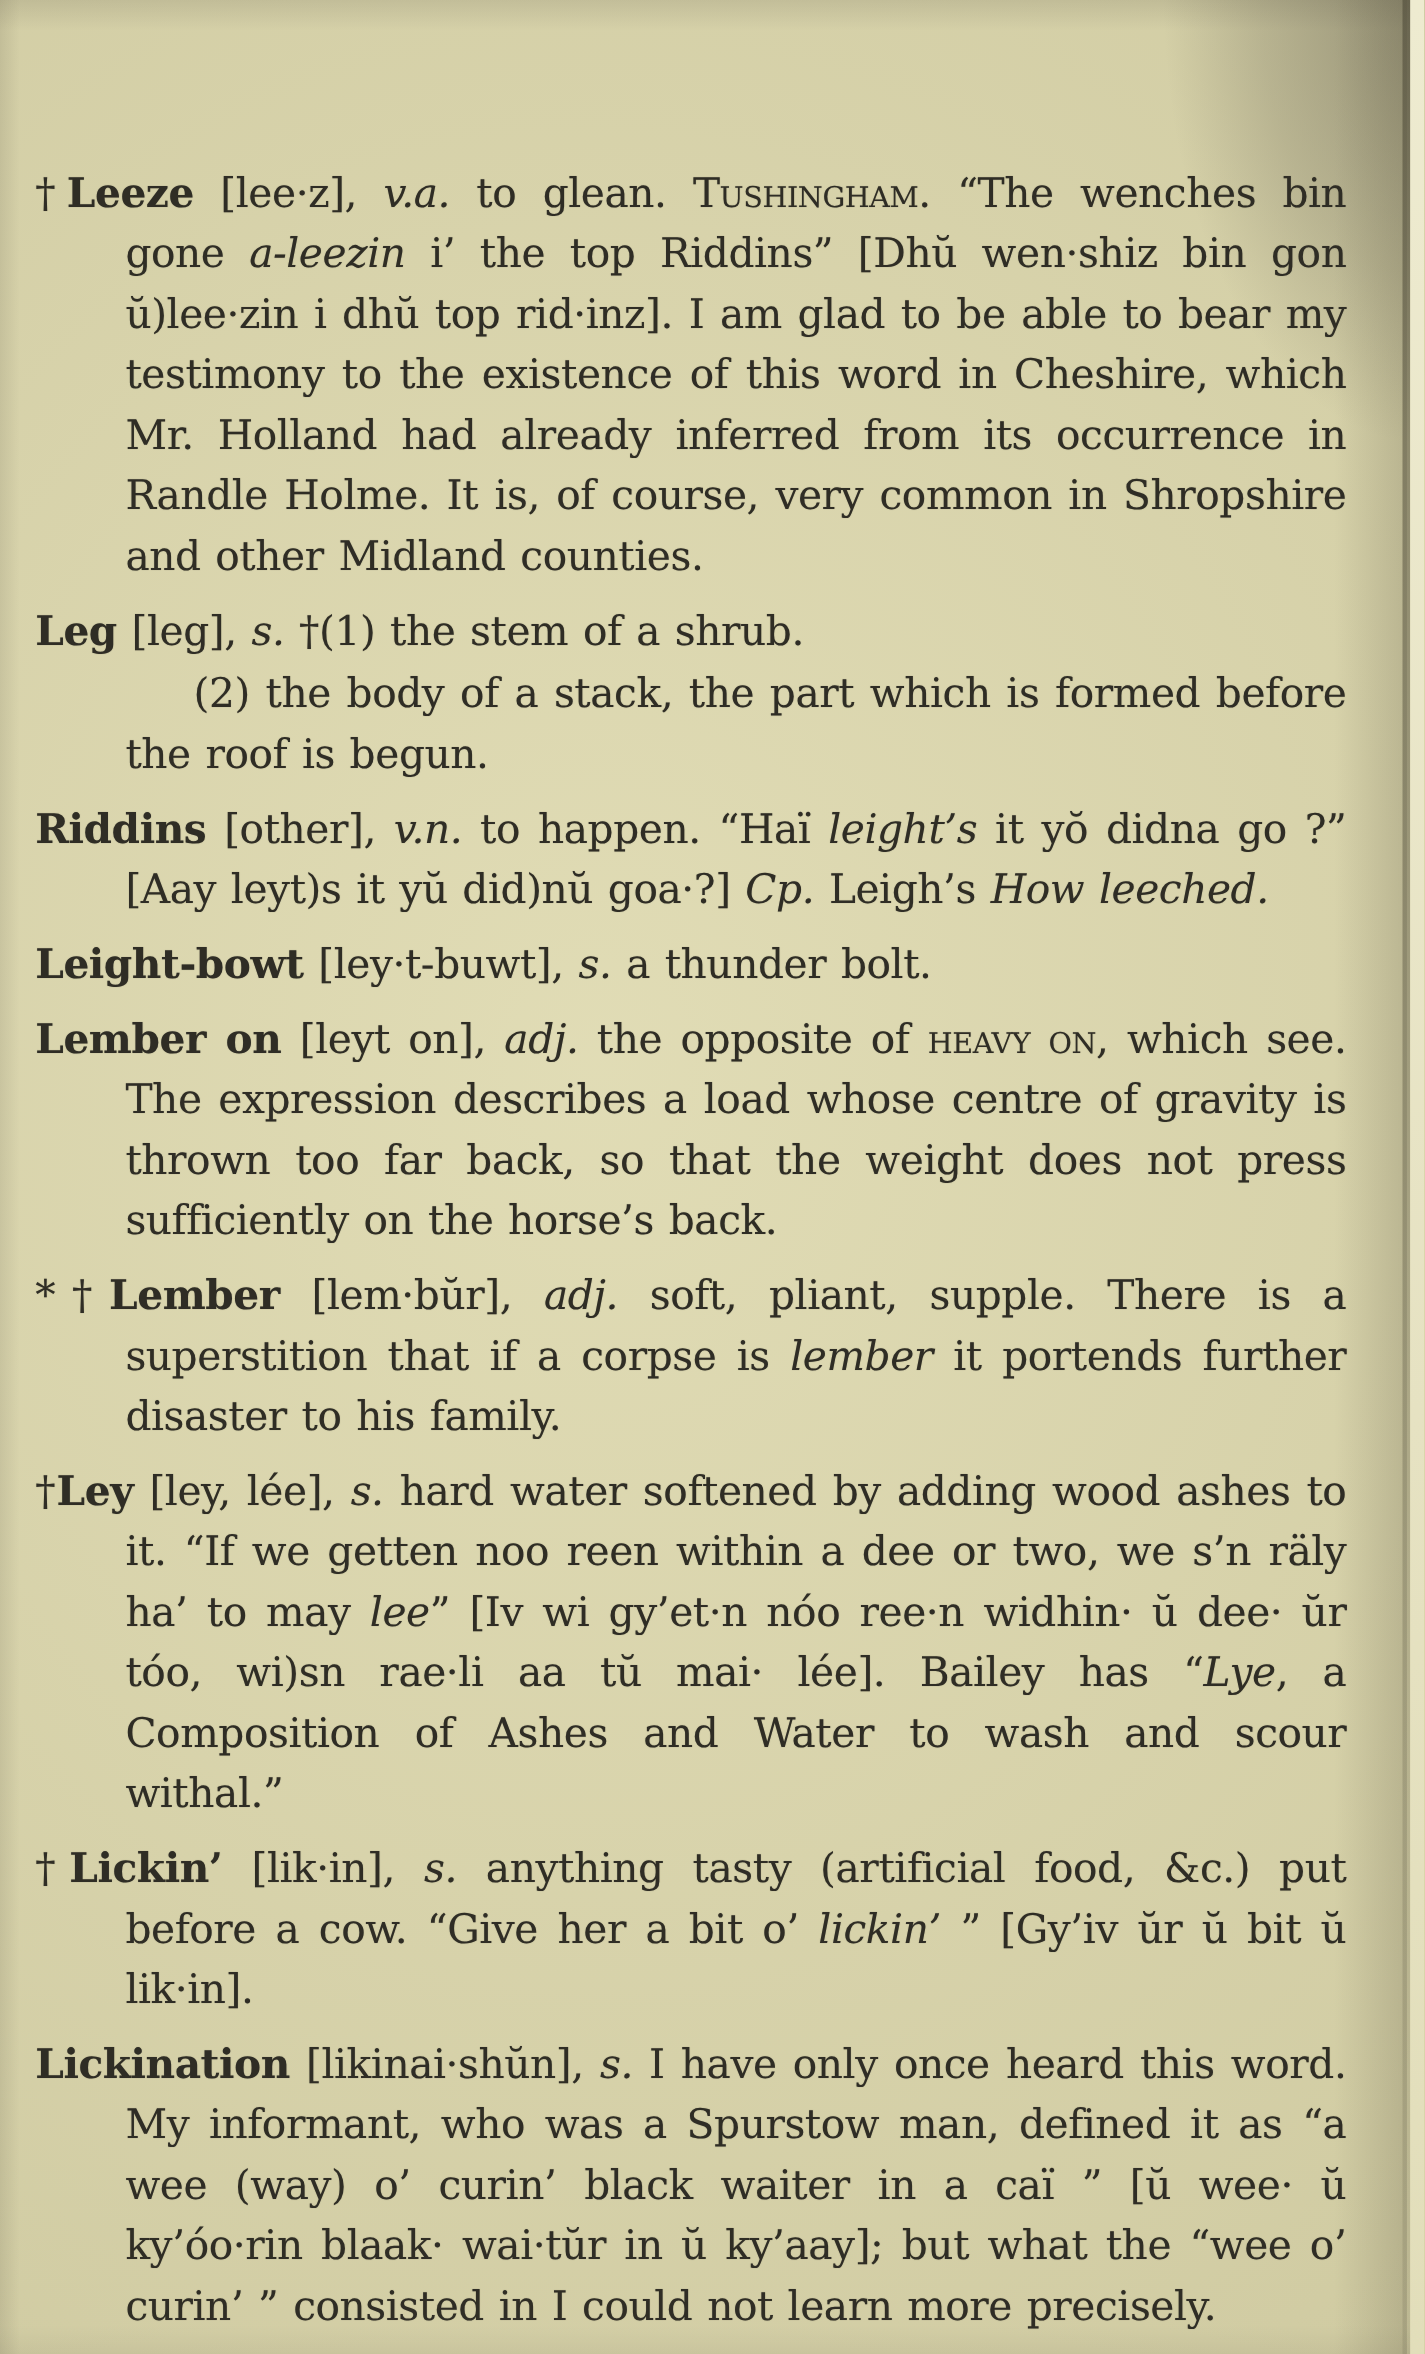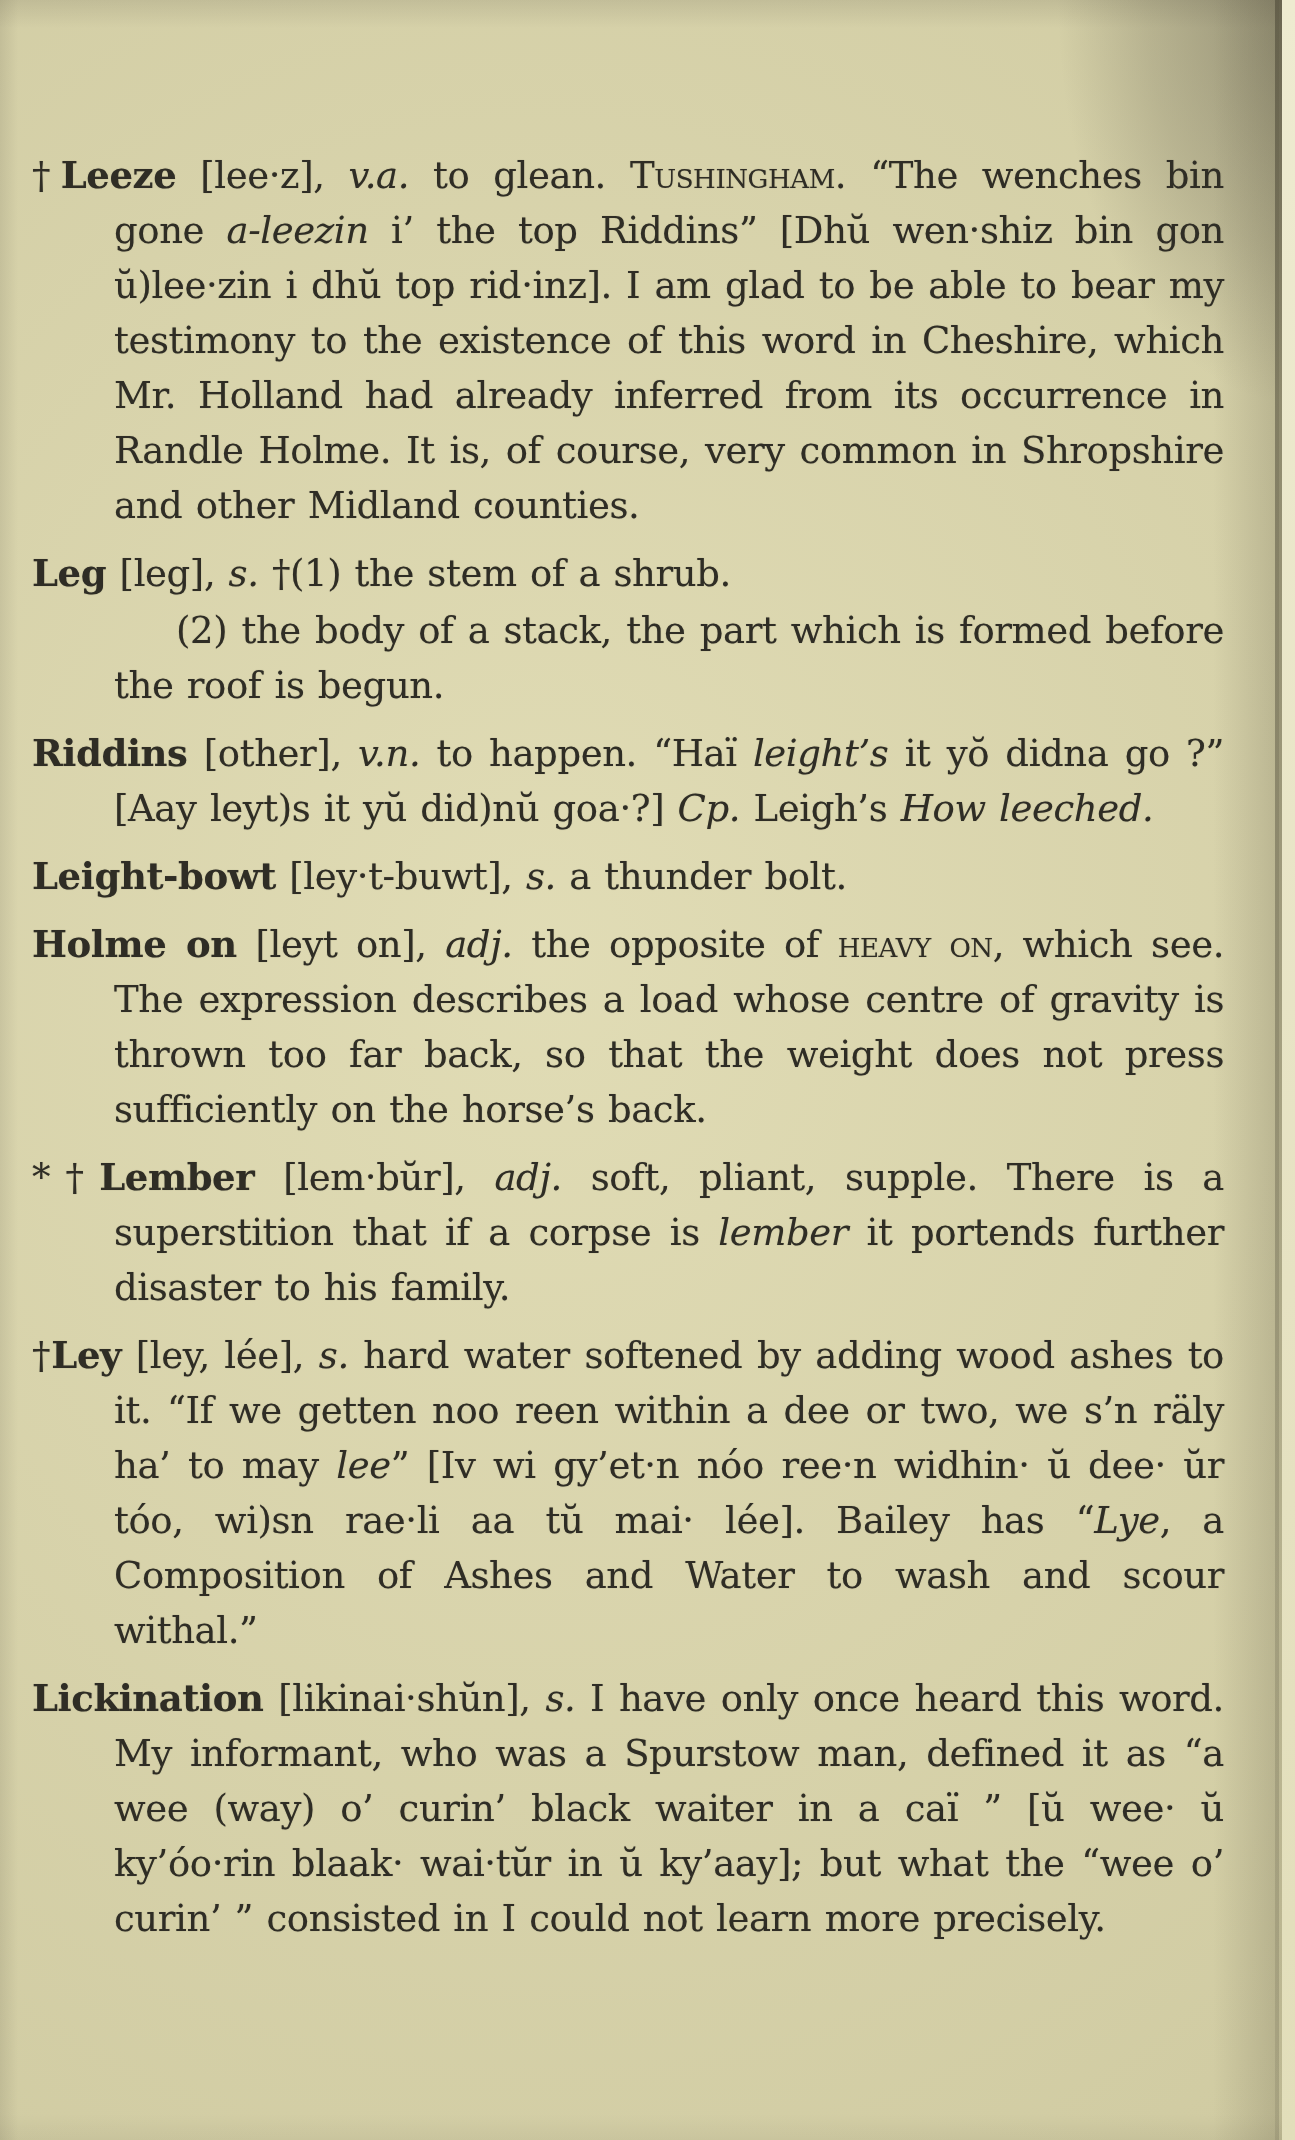--- a/index.html
+++ b/index.html
@@ -74,20 +74,21 @@
   <div class="edge-right-line"></div>
   <div class="edge-right-light"></div>
 
 
   <div class="content">
       <p class="entry"><span class="seg-n">†</span><span class="seg-b">Leeze</span><span class="seg-n"> [lee·z], </span><span class="seg-i">v.a.</span><span class="seg-n"> to glean. </span><span class="seg-sc">Tushingham.</span><span class="seg-n"> “The wenches bin gone </span><span class="seg-i">a-leezin</span><span class="seg-n"> i’ the top Riddins” [Dhŭ wen·shiz bin gon ŭ)lee·zin i dhŭ top rid·inz]. I am glad to be able to bear my testimony to the existence of this word in Cheshire, which Mr. Holland had already inferred from its occurrence in Randle Holme. It is, of course, very common in Shropshire and other Midland counties.</span></p>
       <p class="entry tight"><span class="seg-b">Leg</span><span class="seg-n"> [leg], </span><span class="seg-i">s.</span><span class="seg-n"> †(1) the stem of a shrub.</span></p>
       <p class="entry sub"><span class="seg-n">(2) the body of a stack, the part which is formed before the roof is begun.</span></p>
       <p class="entry"><span class="seg-b">Riddins</span><span class="seg-n"> [other], </span><span class="seg-i">v.n.</span><span class="seg-n"> to happen. “Haï </span><span class="seg-i">leight’s</span><span class="seg-n"> it yŏ didna go ?” [Aay leyt)s it yŭ did)nŭ goa·?] </span><span class="seg-i">Cp.</span><span class="seg-n"> Leigh’s </span><span class="seg-i">How leeched.</span></p>
       <p class="entry"><span class="seg-b">Leight-bowt</span><span class="seg-n"> [ley·t-buwt], </span><span class="seg-i">s.</span><span class="seg-n"> a thunder bolt.</span></p>
-      <p class="entry"><span class="seg-b">Holme on</span><span class="seg-n"> [leyt on], </span><span class="seg-i">adj.</span><span class="seg-n"> the opposite of </span><span class="seg-sc">heavy on</span><span class="seg-n">, which see. The expression describes a load whose centre of gravity is thrown too far back, so that the weight does not press sufficiently on the horse’s back.</span></p>
+      <p class="entry"><span class="seg-b">Lember on</span><span class="seg-n"> [leyt on], </span><span class="seg-i">adj.</span><span class="seg-n"> the opposite of </span><span class="seg-sc">heavy on</span><span class="seg-n">, which see. The expression describes a load whose centre of gravity is thrown too far back, so that the weight does not press sufficiently on the horse’s back.</span></p>
       <p class="entry"><span class="seg-n">*†</span><span class="seg-b">Lember</span><span class="seg-n"> [lem·bŭr], </span><span class="seg-i">adj.</span><span class="seg-n"> soft, pliant, supple. There is a superstition that if a corpse is </span><span class="seg-i">lember</span><span class="seg-n"> it portends further disaster to his family.</span></p>
       <p class="entry"><span class="seg-n">†</span><span class="seg-b">Ley</span><span class="seg-n"> [ley, lée], </span><span class="seg-i">s.</span><span class="seg-n"> hard water softened by adding wood ashes to it. “If we getten noo reen within a dee or two, we s’n räly ha’ to may </span><span class="seg-i">lee</span><span class="seg-n">” [Iv wi gy’et·n nóo ree·n widhin· ŭ dee· ŭr tóo, wi)sn rae·li aa tŭ mai· lée]. Bailey has “</span><span class="seg-i">Lye</span><span class="seg-n">, a Composition of Ashes and Water to wash and scour withal.”</span></p>
+      <p class="entry"><span class="seg-n">†</span><span class="seg-b">Lickin’</span><span class="seg-n"> [lik·in], </span><span class="seg-i">s.</span><span class="seg-n"> anything tasty (artificial food, &amp;c.) put before a cow. “Give her a bit o’ </span><span class="seg-i">lickin’</span><span class="seg-n"> ” [Gy’iv ŭr ŭ bit ŭ lik·in].</span></p>
       <p class="entry"><span class="seg-b">Lickination</span><span class="seg-n"> [likinai·shŭn], </span><span class="seg-i">s.</span><span class="seg-n"> I have only once heard this word. My informant, who was a Spurstow man, defined it as “a wee (way) o’ curin’ black waiter in a caï ” [ŭ wee· ŭ ky’óo·rin blaak· wai·tŭr in ŭ ky’aay]; but what the “wee o’ curin’ ” consisted in I could not learn more precisely.</span></p>
       <p class="entry"></p>
     </div>
 
 </div>
 
 </body></html>

